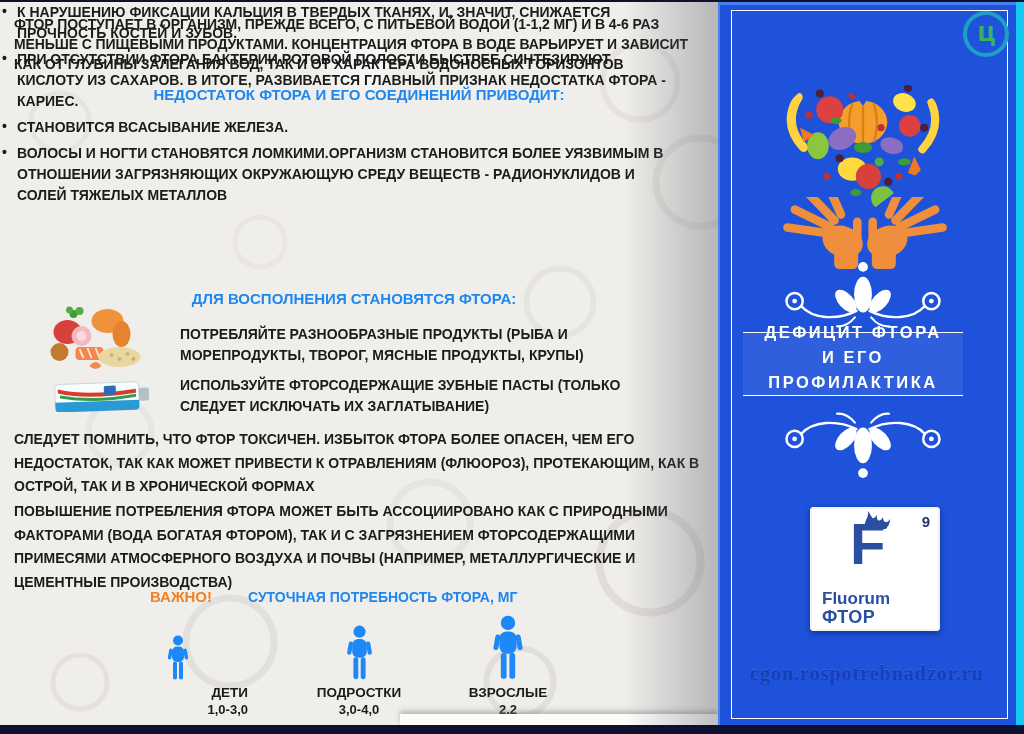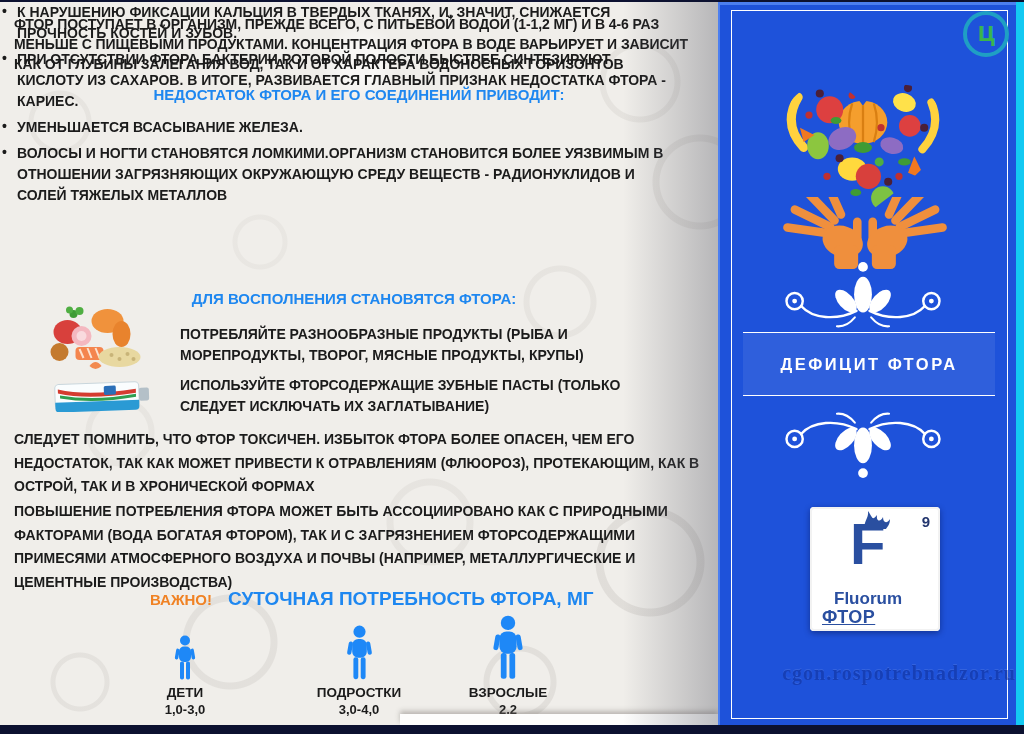--- a/index.html
+++ b/index.html
@@ -44,23 +44,23 @@
   .bullets ul{margin:0;padding:0;list-style:none;}
   .bullets li{padding-left:17px;position:relative;margin-bottom:5px;font-weight:bold;color:#1b1b1b;}
   .bullets li::before{content:"•";position:absolute;left:2px;top:-1px;}
   .heading2{left:14px;top:288px;width:680px;text-align:center;}
   .item-text{left:180px;width:482px;font-size:14px;line-height:21px;}
   .item1{top:322px;}
   .item2{top:373px;}
   .para{left:14px;width:694px;font-size:14px;line-height:23.5px;}
   .para1{top:426px;}
   .para2{top:498px;}
-  .important-row{position:absolute;left:150px;top:586px;display:flex;gap:16px;align-items:baseline;}
+  .important-row{position:absolute;left:150px;top:586px;display:flex;gap:36px;align-items:baseline;}
   .important{color:#f08224;font-weight:bold;font-size:15px;}
-  .daily-heading{color:#1e87f0;font-weight:bold;font-size:19px;}
+  .daily-heading{color:#1e87f0;font-weight:bold;font-size:14px;}
   .fig-col{position:absolute;top:613px;width:140px;text-align:center;}
   .fig-icon{display:flex;align-items:flex-end;justify-content:center;height:66px;}
   .fig-label{font-weight:bold;font-size:13.5px;color:#1b1b1b;margin-top:4px;}
   .fig-value{font-weight:bold;font-size:13px;color:#1b1b1b;margin-top:2px;}
   .food-ill{position:absolute;left:45px;top:302px;}
   .paste-ill{position:absolute;left:52px;top:376px;}
   
   .sidebar{position:absolute;left:718px;top:2px;width:306px;height:723px;}
   .sidebar .cyan-stripe{position:absolute;right:0;top:0;width:8px;height:100%;background:#14c9f2;}
   .sidebar .blue-bg{
@@ -74,56 +74,56 @@
     position:absolute;left:245px;top:9px;width:46px;height:46px;border-radius:50%;
     border:4px solid #1f9fc4;box-sizing:border-box;
     display:flex;align-items:center;justify-content:center;
     color:#3cb54a;font-weight:bold;font-size:22px;text-shadow:1px 0 0 #1f9fc4;
   }
   .heart-wrap{position:absolute;left:55px;top:73px;}
   .hands-wrap{position:absolute;left:42px;top:195px;}
   .orn-top{position:absolute;left:25px;top:260px;}
   .orn-bottom{position:absolute;left:25px;top:402px;transform:scaleY(-1);}
   .title-block{
-    position:absolute;left:25px;top:330px;width:252px;height:64px;
+    position:absolute;left:25px;top:330px;width:220px;height:64px;
     background:rgba(255,255,255,0.08);
     border-top:1.5px solid #fff;border-bottom:1.5px solid #fff;box-sizing:border-box;
-    display:flex;flex-direction:column;justify-content:center;text-align:center;
+    display:flex;flex-direction:column;justify-content:flex-end;text-align:center;
     color:#ffffff;font-weight:bold;font-size:16.5px;letter-spacing:2.5px;line-height:25px;
   }
   .element-card{
     position:absolute;left:92px;top:505px;width:130px;height:124px;background:#ffffff;
     border-radius:4px;box-shadow:0 2px 6px rgba(0,10,60,0.45), inset 0 0 0 2px #f2f2f2;
   }
   .element-number{position:absolute;top:6px;right:10px;color:#22356e;font-weight:bold;font-size:15px;}
   .element-symbol{position:absolute;top:6px;left:40px;color:#2a4fa0;font-weight:bold;font-size:58px;line-height:62px;}
   .element-flame{position:absolute;top:4px;left:52px;}
-  .element-latin{position:absolute;left:24px;top:82px;color:#2a4fa0;font-weight:bold;font-size:17px;}
-  .element-russian{position:absolute;left:12px;top:100px;color:#2a4fa0;font-weight:bold;font-size:18px;letter-spacing:0.5px;text-decoration:underline;}
+  .element-latin{position:absolute;left:12px;top:82px;color:#2a4fa0;font-weight:bold;font-size:17px;}
+  .element-russian{position:absolute;left:12px;top:100px;color:#2a4fa0;font-weight:bold;font-size:18px;letter-spacing:0.5px;}
   .watermark{
-    position:absolute;left:0;top:660px;width:298px;text-align:right;
+    position:absolute;left:0;top:660px;width:298px;text-align:center;
     font-family:"Liberation Serif", serif;font-weight:bold;font-size:20px;letter-spacing:1px;
     color:#10309a;opacity:0.55;text-shadow:0 -1px 0 rgba(255,255,255,0.18);
   }
   .bottom-bar{position:absolute;left:0;bottom:0;width:1024px;height:9px;background:#0c1130;}
 </style>
 </head>
 <body>
 
 <div class="left-panel">
 
   <div class="txt intro">ФТОР ПОСТУПАЕТ В ОРГАНИЗМ, ПРЕЖДЕ ВСЕГО, С ПИТЬЕВОЙ ВОДОЙ (1-1,2 МГ) И В 4-6 РАЗ МЕНЬШЕ С ПИЩЕВЫМИ ПРОДУКТАМИ. КОНЦЕНТРАЦИЯ ФТОРА В ВОДЕ ВАРЬИРУЕТ И ЗАВИСИТ КАК ОТ ГЛУБИНЫ ЗАЛЕГАНИЯ ВОД, ТАК  И ОТ ХАРАКТЕРА ВОДОНОСНЫХ ГОРИЗОНТОВ</div>
 
   <div class="txt h-blue heading1">НЕДОСТАТОК ФТОРА И ЕГО СОЕДИНЕНИЙ ПРИВОДИТ:</div>
 
   <div class="bullets">
     <ul>
       <li>К НАРУШЕНИЮ ФИКСАЦИИ КАЛЬЦИЯ В ТВЕРДЫХ ТКАНЯХ, И, ЗНАЧИТ, СНИЖАЕТСЯ ПРОЧНОСТЬ КОСТЕЙ И ЗУБОВ.</li>
       <li>ПРИ ОТСУТСТВИИ ФТОРА БАКТЕРИИ РОТОВОЙ ПОЛОСТИ БЫСТРЕЕ СИНТЕЗИРУЮТ КИСЛОТУ ИЗ САХАРОВ. В ИТОГЕ, РАЗВИВАЕТСЯ ГЛАВНЫЙ ПРИЗНАК НЕДОСТАТКА ФТОРА - КАРИЕС.</li>
-      <li>УМЕНЬШАЕТСЯ ВСАСЫВАНИЕ ЖЕЛЕЗА.</li>
+      <li>СТАНОВИТСЯ ВСАСЫВАНИЕ ЖЕЛЕЗА.</li>
       <li>ВОЛОСЫ И НОГТИ СТАНОВЯТСЯ ЛОМКИМИ.ОРГАНИЗМ СТАНОВИТСЯ БОЛЕЕ УЯЗВИМЫМ В ОТНОШЕНИИ ЗАГРЯЗНЯЮЩИХ ОКРУЖАЮЩУЮ СРЕДУ ВЕЩЕСТВ - РАДИОНУКЛИДОВ И СОЛЕЙ ТЯЖЕЛЫХ МЕТАЛЛОВ</li>
     </ul>
   </div>
 
   <div class="txt h-blue heading2">ДЛЯ ВОСПОЛНЕНИЯ СТАНОВЯТСЯ ФТОРА:</div>
 
   <div class="food-ill">
     <svg width="105" height="70" viewBox="0 0 100 70">
       <circle cx="26" cy="10" r="4" fill="#3f9b35"></circle>
         <circle cx="32" cy="7" r="4" fill="#4fae42"></circle>
@@ -162,21 +162,21 @@
   <div class="txt item-text item2">ИСПОЛЬЗУЙТЕ ФТОРСОДЕРЖАЩИЕ ЗУБНЫЕ ПАСТЫ (ТОЛЬКО СЛЕДУЕТ ИСКЛЮЧАТЬ ИХ ЗАГЛАТЫВАНИЕ)</div>
 
   <div class="txt para para1">СЛЕДУЕТ ПОМНИТЬ, ЧТО ФТОР ТОКСИЧЕН. ИЗБЫТОК ФТОРА БОЛЕЕ ОПАСЕН, ЧЕМ ЕГО НЕДОСТАТОК, ТАК КАК МОЖЕТ ПРИВЕСТИ К ОТРАВЛЕНИЯМ (ФЛЮОРОЗ), ПРОТЕКАЮЩИМ, КАК В ОСТРОЙ, ТАК И В ХРОНИЧЕСКОЙ ФОРМАХ</div>
   <div class="txt para para2">ПОВЫШЕНИЕ ПОТРЕБЛЕНИЯ ФТОРА МОЖЕТ БЫТЬ АССОЦИИРОВАНО КАК С ПРИРОДНЫМИ ФАКТОРАМИ (ВОДА БОГАТАЯ ФТОРОМ), ТАК И С ЗАГРЯЗНЕНИЕМ ФТОРСОДЕРЖАЩИМИ ПРИМЕСЯМИ АТМОСФЕРНОГО ВОЗДУХА И ПОЧВЫ (НАПРИМЕР, МЕТАЛЛУРГИЧЕСКИЕ И ЦЕМЕНТНЫЕ ПРОИЗВОДСТВА)</div>
 
   <div class="important-row">
     <span class="important">ВАЖНО!</span>
     <span class="daily-heading">СУТОЧНАЯ ПОТРЕБНОСТЬ ФТОРА, МГ</span>
   </div>
 
-  <div class="fig-col" style="left:115px;">
+  <div class="fig-col" style="left:108px;text-align:right;">
     <div class="fig-icon">
       <svg width="22" height="46" viewBox="0 0 44 92" fill="#1e88f7">
         <circle cx="22" cy="11" r="10"></circle>
         <rect x="10" y="23" width="24" height="31" rx="10"></rect>
         <rect x="3" y="27" width="7" height="22" rx="3.5" transform="rotate(10 6 38)"></rect>
         <rect x="34" y="27" width="7" height="22" rx="3.5" transform="rotate(-10 38 38)"></rect>
         <rect x="12" y="53" width="8" height="36" rx="3.5"></rect>
         <rect x="24" y="53" width="8" height="36" rx="3.5"></rect>
       </svg>
     </div>
@@ -301,20 +301,21 @@
       <circle cx="36" cy="48" r="10" stroke="#ffffff" stroke-width="3" fill="none"></circle>
       <circle cx="36" cy="48" r="3" fill="#ffffff"></circle>
       <circle cx="204" cy="48" r="10" stroke="#ffffff" stroke-width="3" fill="none"></circle>
       <circle cx="204" cy="48" r="3" fill="#ffffff"></circle>
       <path d="M110,68 q-10,12 -22,11 M130,68 q10,12 22,11" stroke="#ffffff" stroke-width="2.5" fill="none" stroke-linecap="round"></path>
     </svg>
   </div>
 
   <div class="title-block">
     <div>ДЕФИЦИТ ФТОРА</div>
+    <div>И ЕГО ПРОФИЛАКТИКА</div>
   </div>
 
   <div class="orn-bottom">
     <svg width="240" height="70" viewBox="0 0 240 86">
       <circle cx="120" cy="6" r="6" fill="#ffffff"></circle>
       <ellipse cx="120" cy="40" rx="11" ry="22" fill="#ffffff"></ellipse>
       <ellipse cx="99" cy="48" rx="9" ry="17" fill="#ffffff" transform="rotate(-42 99 48)"></ellipse>
       <ellipse cx="141" cy="48" rx="9" ry="17" fill="#ffffff" transform="rotate(42 141 48)"></ellipse>
       <path d="M112,60 C88,72 58,70 44,54" stroke="#ffffff" stroke-width="3" fill="none" stroke-linecap="round"></path>
       <path d="M128,60 C152,72 182,70 196,54" stroke="#ffffff" stroke-width="3" fill="none" stroke-linecap="round"></path>

